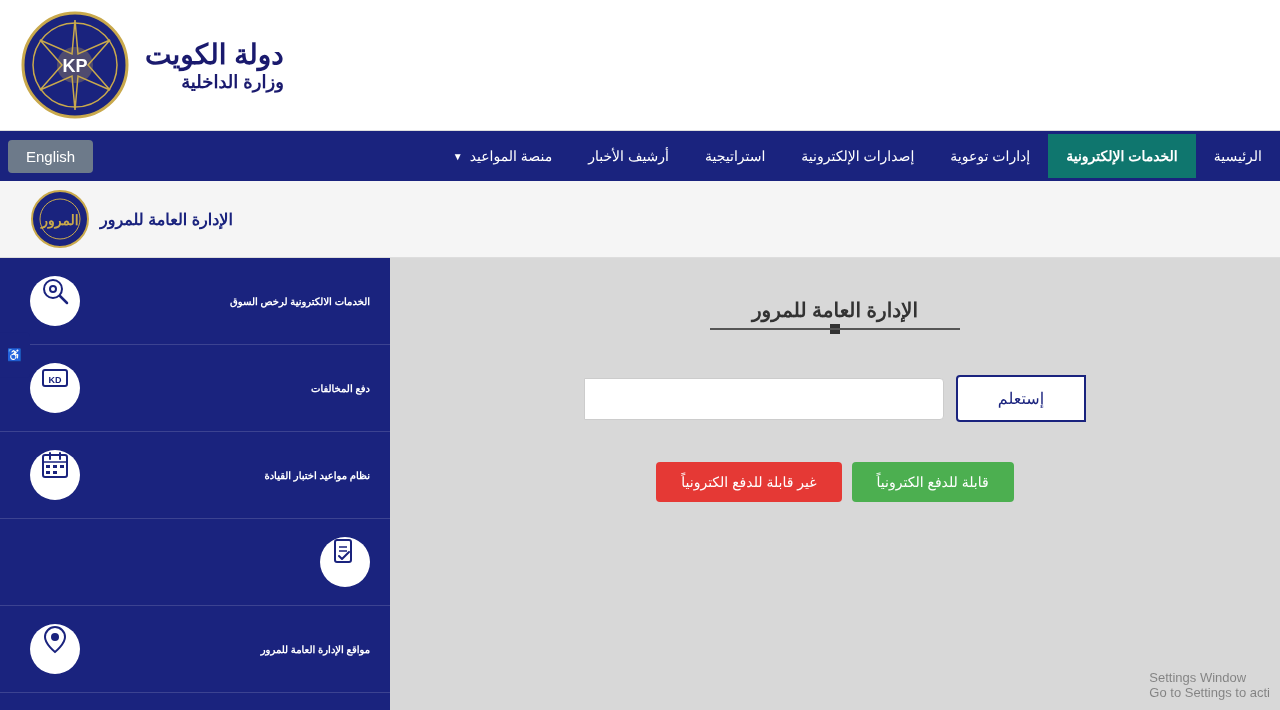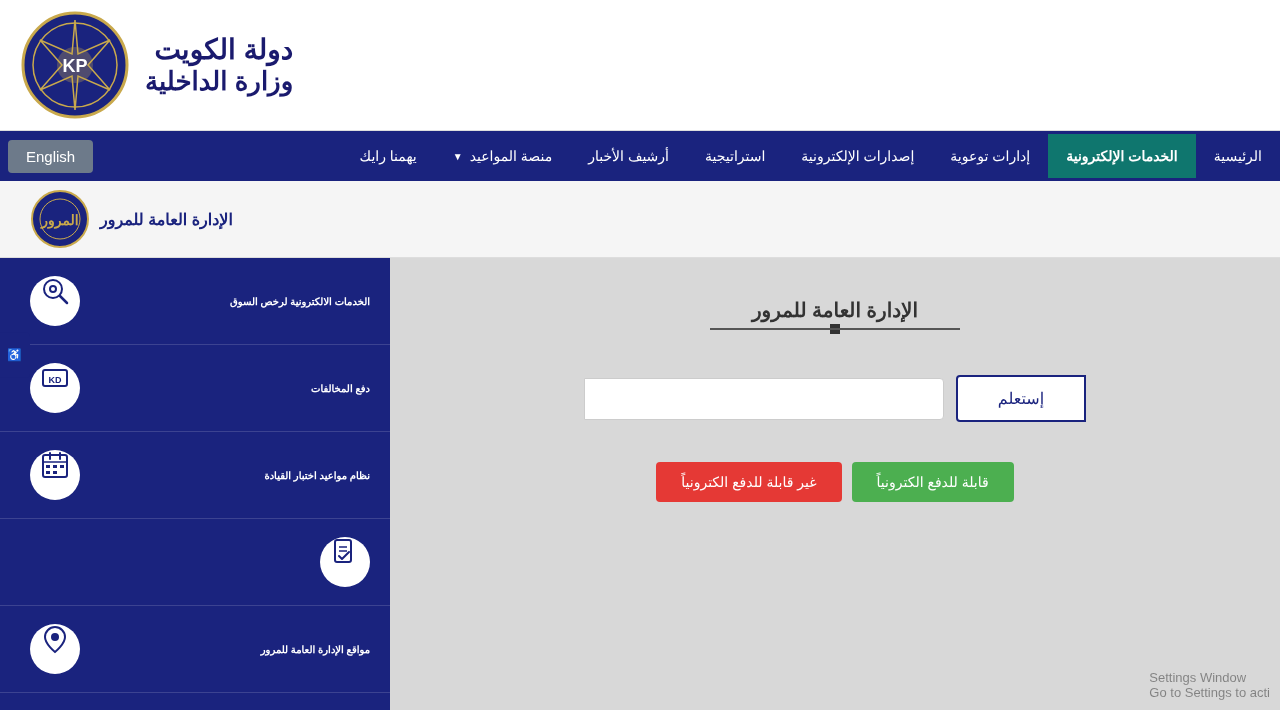--- a/index.html
+++ b/index.html
@@ -24,21 +24,21 @@
     .header-text {
       text-align: right;
       direction: rtl;
     }
     .header-text .line1 {
       font-size: 28px;
       font-weight: bold;
       color: #1a1a6e;
     }
     .header-text .line2 {
-      font-size: 26px;
+      font-size: 18px;
       font-weight: bold;
       color: #1a1a6e;
     }
     .kuwait-emblem {
       width: 110px;
       height: 110px;
     }
 
     
     .nav {
@@ -301,21 +301,20 @@
   <a class="nav-item">الرئيسية</a>
   <a class="nav-item active">الخدمات الإلكترونية</a>
   <a class="nav-item">إدارات توعوية</a>
   <a class="nav-item">إصدارات الإلكترونية</a>
   <a class="nav-item">استراتيجية</a>
   <a class="nav-item">أرشيف الأخبار</a>
   <a class="nav-item">
     <span>منصة المواعيد</span>
     <span class="dropdown-arrow">▼</span>
   </a>
-  <a class="nav-item">يهمنا رايك</a>
   <div class="nav-spacer"></div>
   <a class="nav-item english-btn">English</a>
 </nav>
 
 <div class="sub-header">
   <span class="sub-header-title">الإدارة العامة للمرور</span>
 
   <svg class="sub-header-logo" viewBox="0 0 60 60" xmlns="http://www.w3.org/2000/svg">
     <circle cx="30" cy="30" r="28" fill="#1a237e" stroke="#c9a94c" stroke-width="2"></circle>
     <circle cx="30" cy="30" r="20" fill="none" stroke="#c9a94c" stroke-width="1"></circle>

